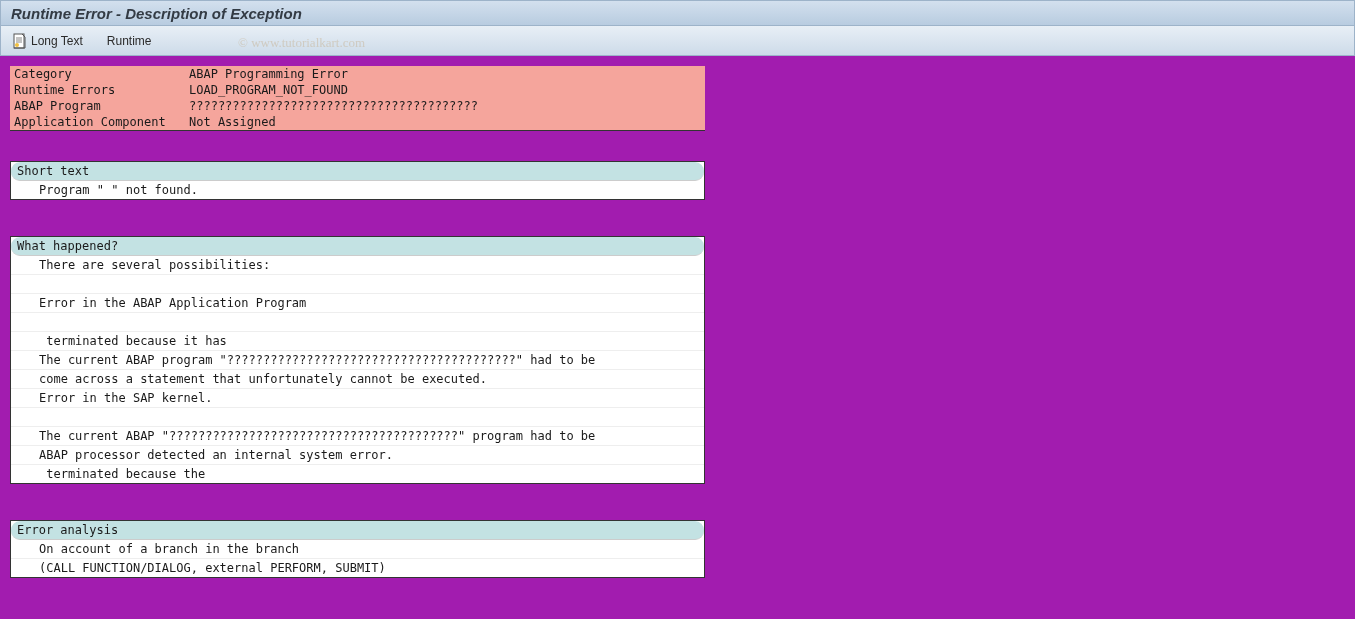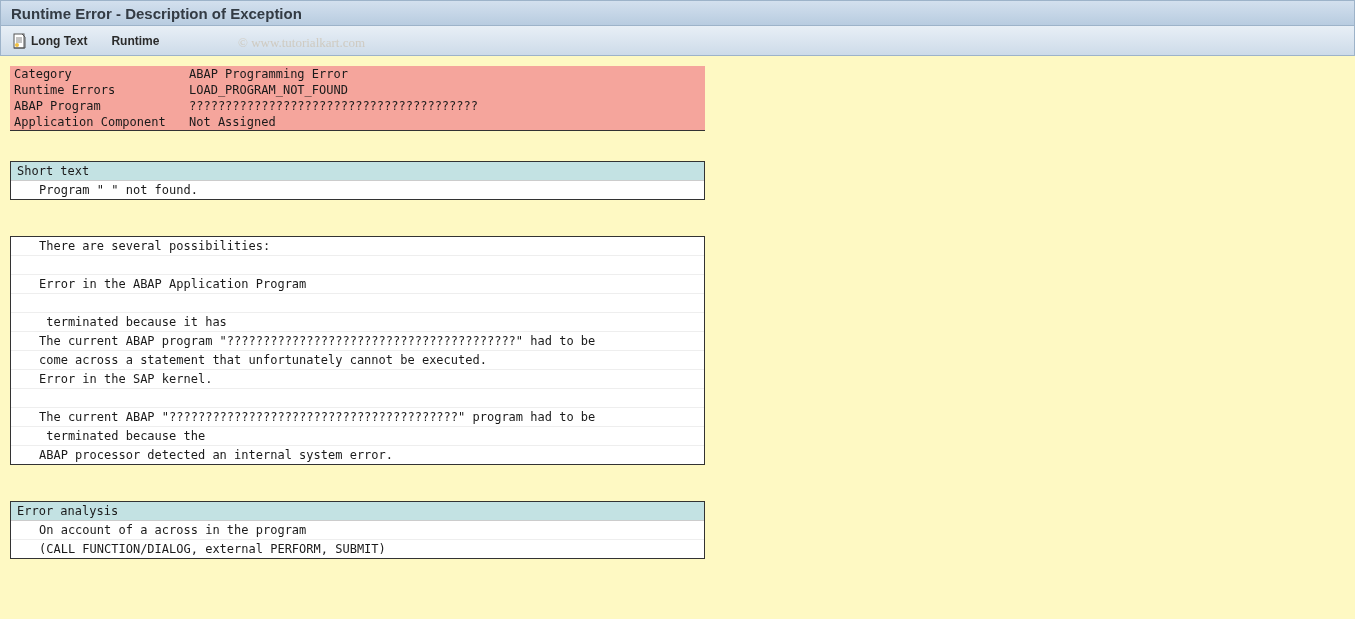--- a/index.html
+++ b/index.html
@@ -16,32 +16,32 @@
       background: linear-gradient(to bottom, #d3e0ee 0%, #b8cce0 100%);
       border: 1px solid #9db3c9;
       padding: 4px 10px;
       height: 26px;
       display: flex;
       align-items: center;
     }
     .title-bar h1 {
       font-size: 15px;
       font-weight: bold;
+      font-style: italic;
       color: #333b44;
     }
     .toolbar {
       background: linear-gradient(to bottom, #e8eff6 0%, #cddbe9 100%);
       border: 1px solid #9db3c9;
       border-top: none;
       padding: 4px 8px;
       height: 30px;
       display: flex;
       align-items: center;
       gap: 16px;
-      font-weight: bold;
     }
     .toolbar-btn {
       display: flex;
       align-items: center;
       gap: 4px;
       font-size: 12px;
       color: #2b2b2b;
       cursor: pointer;
       padding: 2px 4px;
     }
@@ -51,21 +51,21 @@
       height: 16px;
     }
     .content-wrapper {
       position: absolute;
       top: 56px;
       left: 0;
       right: 0;
       bottom: 0;
       overflow-y: scroll;
       padding: 10px 16px 10px 10px;
-      background: #fef9c3;
+      background: #a21caf;
     }
     .info-table {
       width: 695px;
       border-collapse: collapse;
       font-family: "Lucida Console", Monaco, monospace;
       font-size: 12px;
       margin-bottom: 30px;
       border-bottom: 1px solid #333;
     }
     .info-table tr {
@@ -83,20 +83,21 @@
       background: #fff;
       margin-bottom: 36px;
       font-family: "Lucida Console", Monaco, monospace;
       font-size: 12px;
     }
     .section-header {
       background: #c3e2e3;
       padding: 2px 6px;
       border-bottom: 1px solid #ccc;
       color: #1a1a1a;
+      border-radius: 9px;
     }
     .section-body {
       padding: 0;
     }
     .section-line {
       padding: 1px 6px 1px 28px;
       border-bottom: 1px solid #eee;
       white-space: pre;
       color: #1a1a1a;
       min-height: 16px;
@@ -173,36 +174,37 @@
   </table>
 
   <div id="sections-container">
       <div class="section-box">
         <div class="section-header">Short text</div>
         <div class="section-body">
           <div class="section-line">Program " " not found.</div>
         </div>
       </div>
       <div class="section-box">
+        <div class="section-header">What happened?</div>
         <div class="section-body">
           <div class="section-line">There are several possibilities:</div>
           <div class="section-line empty">&nbsp;</div>
           <div class="section-line">Error in the ABAP Application Program</div>
           <div class="section-line empty">&nbsp;</div>
           <div class="section-line"> terminated because it has</div>
           <div class="section-line">The current ABAP program "????????????????????????????????????????" had to be</div>
           <div class="section-line">come across a statement that unfortunately cannot be executed.</div>
           <div class="section-line">Error in the SAP kernel.</div>
           <div class="section-line empty">&nbsp;</div>
           <div class="section-line">The current ABAP "????????????????????????????????????????" program had to be</div>
+          <div class="section-line">ABAP processor detected an internal system error.</div>
           <div class="section-line"> terminated because the</div>
-          <div class="section-line">ABAP processor detected an internal system error.</div>
         </div>
       </div>
       <div class="section-box">
         <div class="section-header">Error analysis</div>
         <div class="section-body">
-          <div class="section-line">On account of a across in the program</div>
+          <div class="section-line">On account of a branch in the branch</div>
           <div class="section-line">(CALL FUNCTION/DIALOG, external PERFORM, SUBMIT)</div>
         </div>
       </div>
     </div>
 </div>
 
 </body></html>

